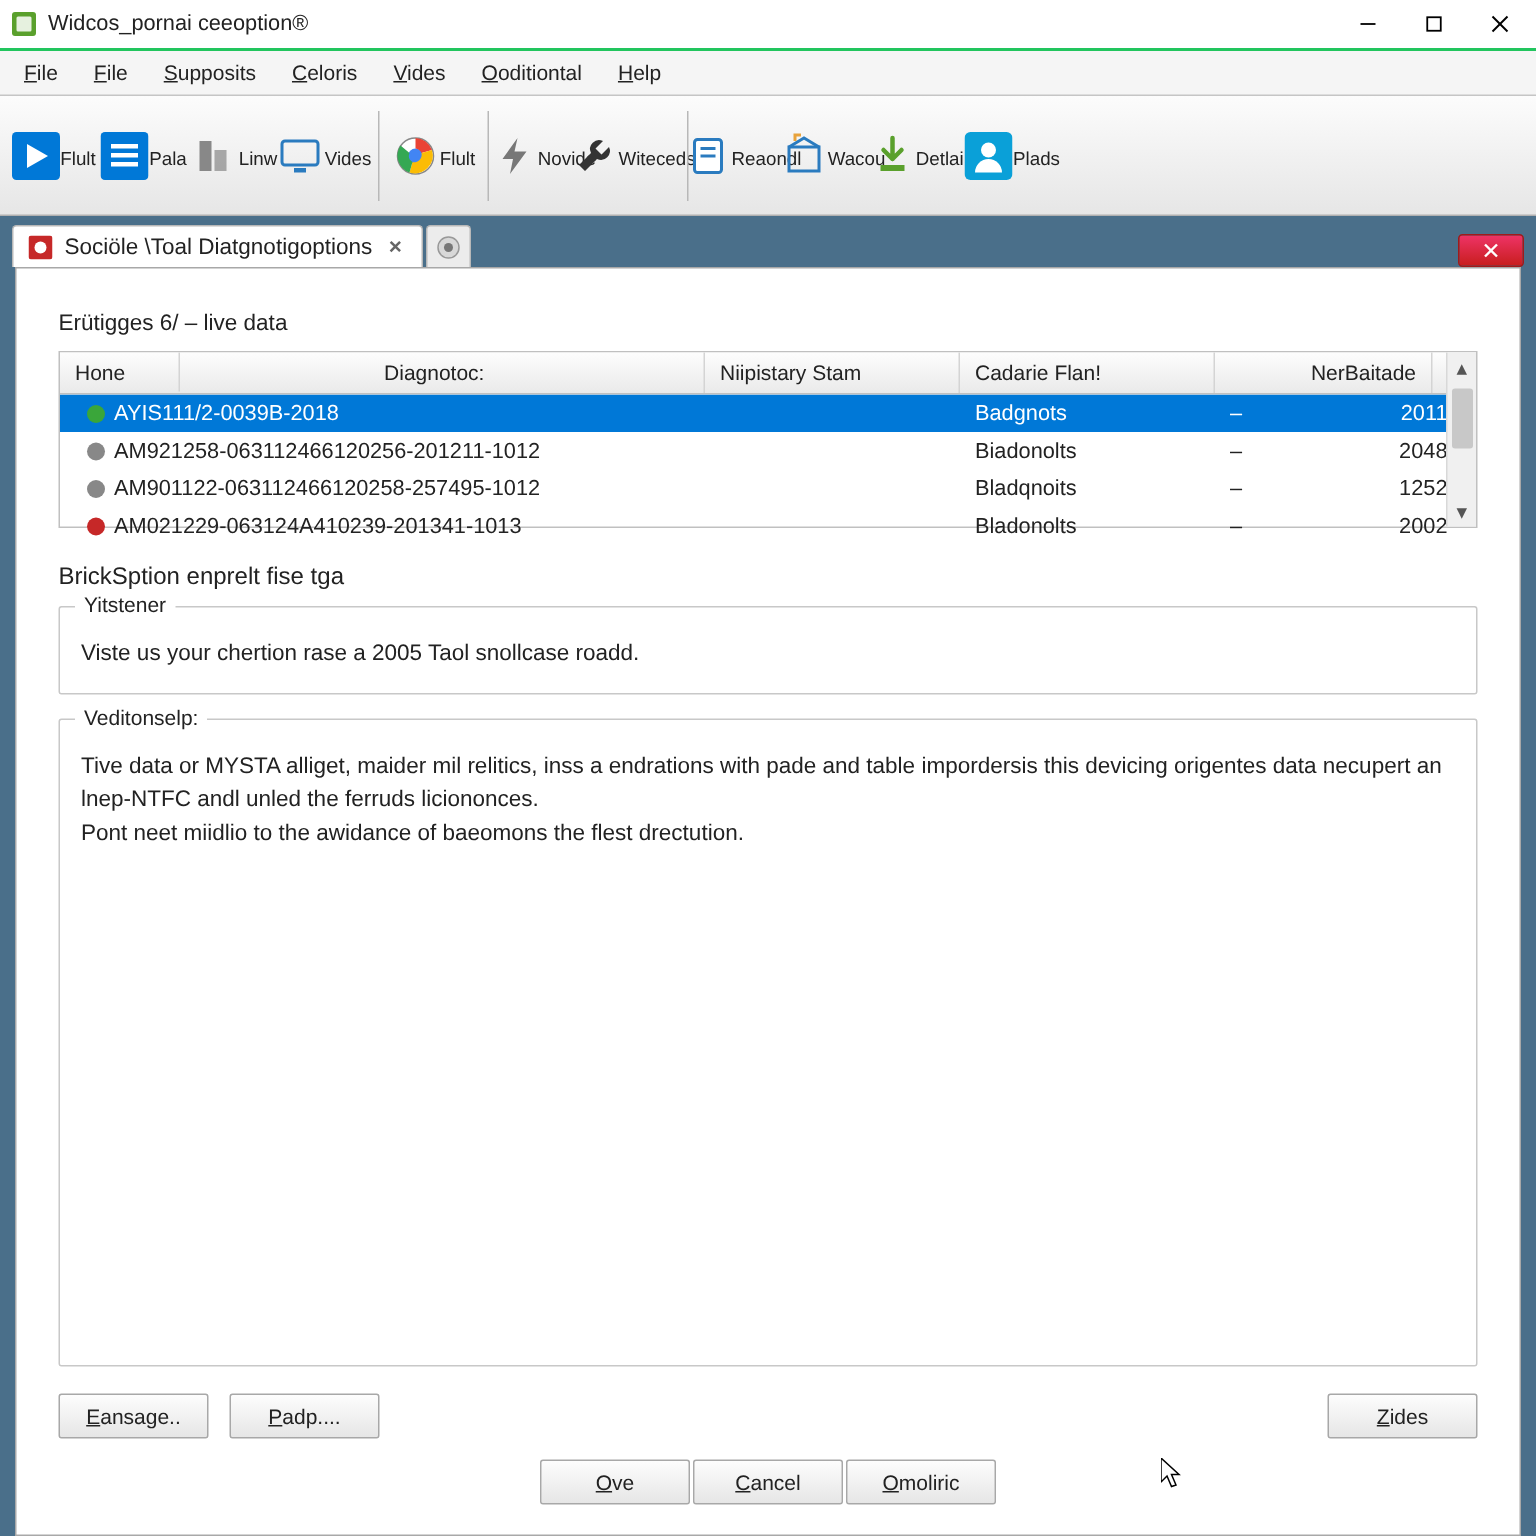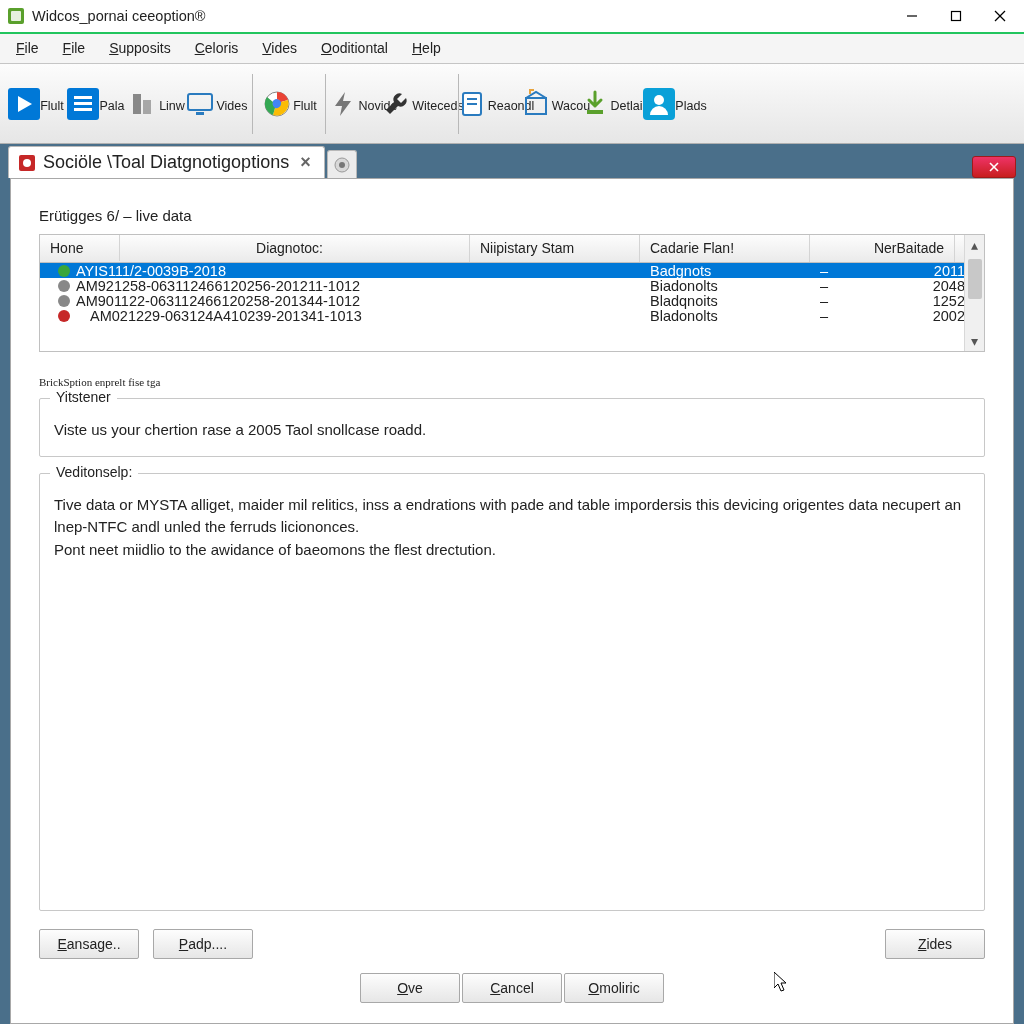--- a/index.html
+++ b/index.html
@@ -19,53 +19,53 @@
 
 .toolbar { height: 80px; background: linear-gradient(#fcfcfc, #e6e6e6); display: flex; align-items: center; padding: 0 6px; border-bottom: 1px solid #b0b0b0; }
 .toolbar .tb-btn { width: 60px; height: 70px; display: flex; flex-direction: row; align-items: center; justify-content: center; border-radius: 4px; }
 .toolbar .tb-btn .icon { width: 32px; height: 32px; display: flex; align-items: center; justify-content: center; }
 .toolbar .tb-btn .label { font-size: 12.5px; margin-top: 4px; }
 .toolbar .sep { width: 1px; height: 60px; background: #b8b8b8; margin: 0 6px; }
 
 
 .mdibg { background: #4a6f8a; padding: 0; height: calc(1024px - 34px - 30px - 80px); position: relative; }
 .doc-tabbar { height: 34px; display: flex; align-items: flex-end; padding: 4px 8px 0; }
-.doc-tab { background: #f4f4f4; border: 1px solid #b8b8b8; border-bottom: none; border-radius: 3px 3px 0 0; padding: 5px 10px; display: flex; align-items: center; gap: 8px; font-size: 18px; }
+.doc-tab { background: #f4f4f4; border: 1px solid #b8b8b8; border-bottom: none; border-radius: 3px 3px 0 0; padding: 5px 10px; display: flex; align-items: center; gap: 8px; font-size: 15px; }
 .doc-tab.active { background: #fff; }
 .doc-tab .tab-icon { width: 16px; height: 16px; }
 .doc-tab .close-x { font-weight: bold; color: #666; padding: 0 3px; }
 .tab-window-close { margin-left: auto; width: 44px; height: 22px; background: linear-gradient(#e36, #c81e1e); border: 1px solid #a01a1a; border-radius: 3px; color: #fff; display: flex; align-items: center; justify-content: center; font-weight: bold; }
 .info-tab { width: 30px; height: 28px; background: #ececec; border: 1px solid #b8b8b8; border-bottom: none; border-radius: 3px 3px 0 0; display: flex; align-items: center; justify-content: center; margin-left: 2px; }
 
 .panel { background: #fff; margin: 0 10px; border: 1px solid #a8a8a8; height: calc(100% - 34px); padding: 28px 28px 20px; display: flex; flex-direction: column; }
 
 .section-label { font-size: 15px; margin-bottom: 10px; }
 
 
 .table-wrap { border: 1px solid #c0c0c0; height: 118px; position: relative; }
 .table-head { display: flex; background: linear-gradient(#fdfdfd, #eaeaea); border-bottom: 1px solid #c0c0c0; font-size: 14px; height: 28px; }
 .table-head .th { border-right: 1px solid #d4d4d4; padding: 5px 10px; }
 .table-body { overflow: hidden; }
-.table-row { display: flex; height: 15px; align-items: center; font-size: 14.5px; }
+.table-row { display: flex; height: 25px; align-items: center; font-size: 14.5px; }
 .table-row.selected { background: #0078d7; color: #fff; }
 .table-row .td { padding: 0 10px; overflow: hidden; white-space: nowrap; }
 .table-row .row-icon { width: 16px; height: 16px; margin-left: 6px; margin-right: -2px; flex-shrink: 0; }
 .col-a { width: 430px; display: flex; align-items: center; }
 .col-b { width: 170px; }
 .col-c { width: 170px; }
 .col-d { width: 145px; text-align: right; }
 .th.col-a { display: block; }
 .th-inner { display: flex; justify-content: space-between; }
 .th-hone { width: 80px; border-right: 1px solid #d4d4d4; padding: 0; margin: -5px 0 -5px -10px; padding: 5px 10px; }
 .th-diag { flex: 1; text-align: center; }
 .table-scroll { position: absolute; right: 0; top: 0; bottom: 0; width: 20px; background: #f0f0f0; border-left: 1px solid #d8d8d8; display: flex; flex-direction: column; align-items: center; justify-content: space-between; }
 .table-scroll .arrow { height: 20px; width: 100%; display: flex; align-items: center; justify-content: center; color: #555; }
 .table-scroll .thumb { background: #c8c8c8; width: 14px; height: 40px; border-radius: 2px; position: absolute; top: 24px; }
 
-.mid-label { font-size: 11px; margin: 24px 0 10px; font-family: Liberation Serif, serif; }
+.mid-label { font-size: 16px; margin: 24px 0 10px; }
 .fieldset { border: 1px solid #c8c8c8; padding: 14px 14px; border-radius: 2px; }
 .fieldset .legend { position: relative; top: -24px; left: -4px; background: #fff; padding: 0 6px; font-size: 14px; display: inline-block; margin-bottom: -14px; }
 .fieldset .legend + .content { margin-top: -10px; }
 .fieldset.short { margin-bottom: 16px; }
 .fieldset.tall { flex: 1; }
 .fieldset .content { font-size: 15px; line-height: 1.5; }
 
 .btn-row { display: flex; gap: 14px; margin-top: 18px; }
 .btn-row .spacer { flex: 1; }
 .btn { min-width: 100px; height: 30px; padding: 0 14px; background: linear-gradient(#fdfdfd, #e6e6e6); border: 1px solid #a8a8a8; border-radius: 2px; font-size: 14px; display: flex; align-items: center; justify-content: center; }
@@ -289,33 +289,33 @@
             <div class="td col-b"></div>
             <div class="td col-c">Biadonolts</div>
             <div class="td" style="width: 20px;">–</div>
             <div class="td col-d">2048</div>
           </div>
           <div class="table-row">
             <div class="td col-a">
               <span class="row-icon"><svg viewBox="0 0 16 16">
                   <circle cx="8" cy="8" r="6" fill="#888"></circle>
                 </svg></span>
-              <span style="margin-left: 6px;">AM901122-063112466120258-201344-1012</span>
+              <span style="margin-left: 6px;">AM901122-063112466120258-257495-1012</span>
             </div>
             <div class="td col-b"></div>
             <div class="td col-c">Bladqnoits</div>
             <div class="td" style="width: 20px;">–</div>
             <div class="td col-d">1252</div>
           </div>
           <div class="table-row">
             <div class="td col-a">
               <span class="row-icon"><svg viewBox="0 0 16 16">
                   <circle cx="8" cy="8" r="6" fill="#c62828"></circle>
                 </svg></span>
-              <span style="margin-left: 20px;">AM021229-063124A410239-201341-1013</span>
+              <span style="margin-left: 6px;">AM021229-063124A410239-201341-1013</span>
             </div>
             <div class="td col-b"></div>
             <div class="td col-c">Bladonolts</div>
             <div class="td" style="width: 20px;">–</div>
             <div class="td col-d">2002</div>
           </div>
         </div>
       <div class="table-scroll">
         <div class="arrow">▴</div>
         <div class="thumb"></div>

